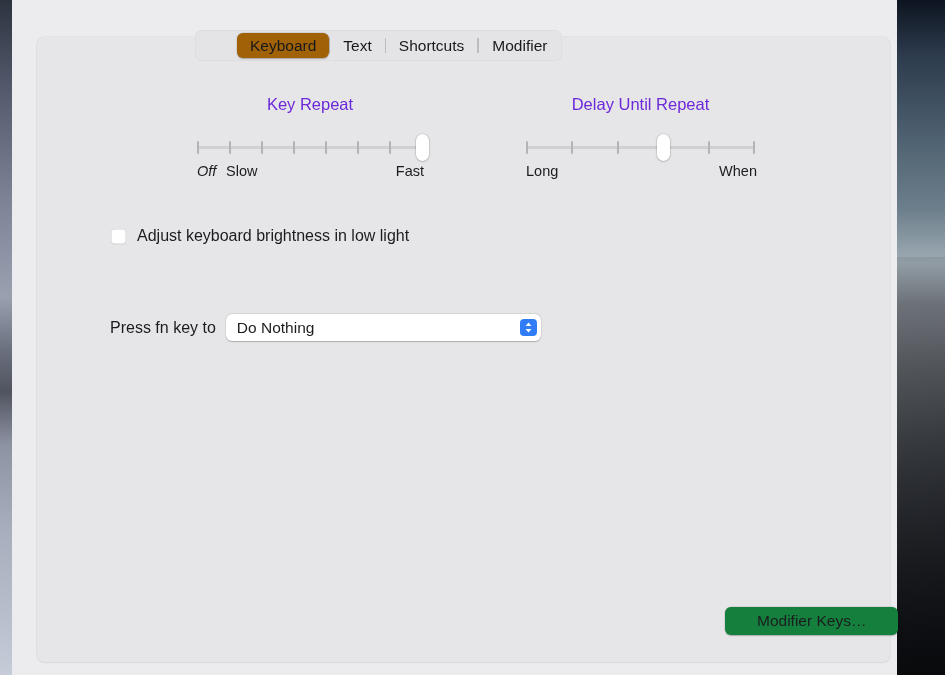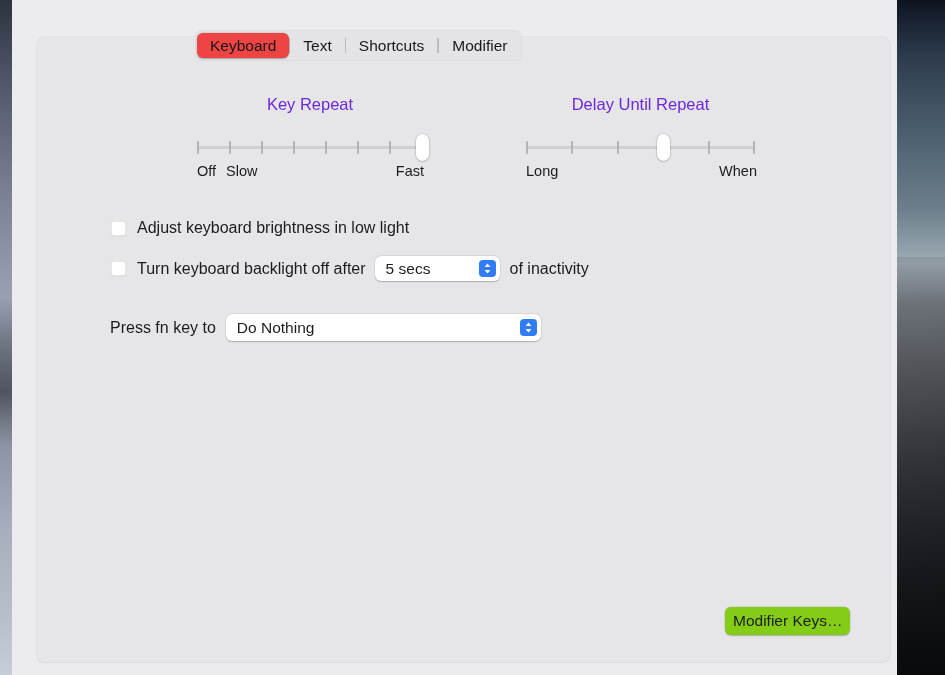--- a/index.html
+++ b/index.html
@@ -76,22 +76,23 @@
     justify-content: center;
     height: 25px;
     padding: 0 13px;
     font-size: 15.5px;
     color: #18181a;
     border-radius: 6px;
     white-space: nowrap;
     cursor: default;
   }
   .tab.selected {
-    background: #ef4444;
+    background: #a16207;
     box-shadow: 0 0.5px 1.5px rgba(0,0,0,0.26), 0 0 0 0.5px rgba(0,0,0,0.06);
+    margin-left: 40px;
   }
   .tab-sep {
     width: 1px;
     height: 15px;
     background: #bdbdc1;
     flex: 0 0 1px;
   }
 
   
   .panel {
@@ -219,22 +220,22 @@
     width: 700px;
   }
 
   
   .pushbutton {
     position: absolute;
     display: flex;
     align-items: center;
     justify-content: center;
     height: 28px;
-    padding: 0 8px;
-    background: #84cc16;
+    padding: 0 32px;
+    background: #15803d;
     border-radius: 6px;
     box-shadow: 0 0.5px 1.4px rgba(0,0,0,0.24), 0 0 0 0.5px rgba(0,0,0,0.07);
     font-size: 15.5px;
     color: #1c1c1e;
     white-space: nowrap;
     cursor: default;
   }
 </style>
 </head>
 <body>
@@ -256,21 +257,21 @@
             <div class="slider-tick" style="left: calc(14.2857% - 1px);"></div>
             <div class="slider-tick" style="left: calc(28.5714% - 1px);"></div>
             <div class="slider-tick" style="left: calc(42.8571% - 1px);"></div>
             <div class="slider-tick" style="left: calc(57.1429% - 1px);"></div>
             <div class="slider-tick" style="left: calc(71.4286% - 1px);"></div>
             <div class="slider-tick" style="left: calc(85.7143% - 1px);"></div>
             <div class="slider-tick" style="left: calc(100% - 1px);"></div>
             <div class="slider-thumb" style="left: 100%;"></div>
           </div>
         <div class="slider-labels">
-          <div class="slider-label" style="left:-1px;">Off</div>
+          <div class="slider-label" style="left:-1px;font-style:italic;">Off</div>
           <div class="slider-label" style="left:28px;">Slow</div>
           <div class="slider-label" style="right:-2px;">Fast</div>
         </div>
       </div>
 
       <div class="slider-block" id="delay-block" style="left:490px; top:58px; width:227px;">
         <div class="slider-title">Delay Until Repeat</div>
         <div class="slider-track-wrap" id="delay-track">
           <div class="slider-line"></div>
         <div class="slider-tick" style="left: calc(0% - 1px);"></div>
@@ -280,39 +281,25 @@
             <div class="slider-tick" style="left: calc(80% - 1px);"></div>
             <div class="slider-tick" style="left: calc(100% - 1px);"></div>
             <div class="slider-thumb" style="left: 60%;"></div>
           </div>
         <div class="slider-labels">
           <div class="slider-label" style="left:-1px;">Long</div>
           <div class="slider-label" style="right:-3px;">When</div>
         </div>
       </div>
 
-      <div class="row" style="left:74px; top:182px;align-items:center;">
+      <div class="row" style="left:74px; top:190px;align-items:center;">
         <div class="checkbox"></div>
         <div class="row-label" style="margin-left:11px;">Adjust keyboard brightness in low light</div>
       </div>
 
-      <div class="row" style="left:74px; top:219px;">
-        <div class="checkbox"></div>
-        <div class="row-label" style="margin-left:11px;">Turn keyboard backlight off after</div>
-        <div class="popup small" style="margin-left:9px;">
-          <span class="popup-value">5 secs</span>
-          <span class="popup-arrows">
-            <svg width="11" height="13" viewBox="0 0 11 13" aria-hidden="true">
-              <path d="M5.5 1.6 L8.4 5.0 L2.6 5.0 Z" fill="#ffffff"></path>
-              <path d="M5.5 11.4 L2.6 8.0 L8.4 8.0 Z" fill="#ffffff"></path>
-            </svg>
-          </span>
-        </div>
-        <div class="row-label" style="margin-left:10px;">of inactivity</div>
-      </div>
 
       <div class="row" style="left:73px; top:267px;margin-top:10px;">
         <div class="row-label">Press fn key to</div>
         <div class="popup wide" style="margin-left:10px; height:27px;">
           <span class="popup-value">Do Nothing</span>
           <span class="popup-arrows">
             <svg width="11" height="13" viewBox="0 0 11 13" aria-hidden="true">
               <path d="M5.5 1.6 L8.4 5.0 L2.6 5.0 Z" fill="#ffffff"></path>
               <path d="M5.5 11.4 L2.6 8.0 L8.4 8.0 Z" fill="#ffffff"></path>
             </svg>

